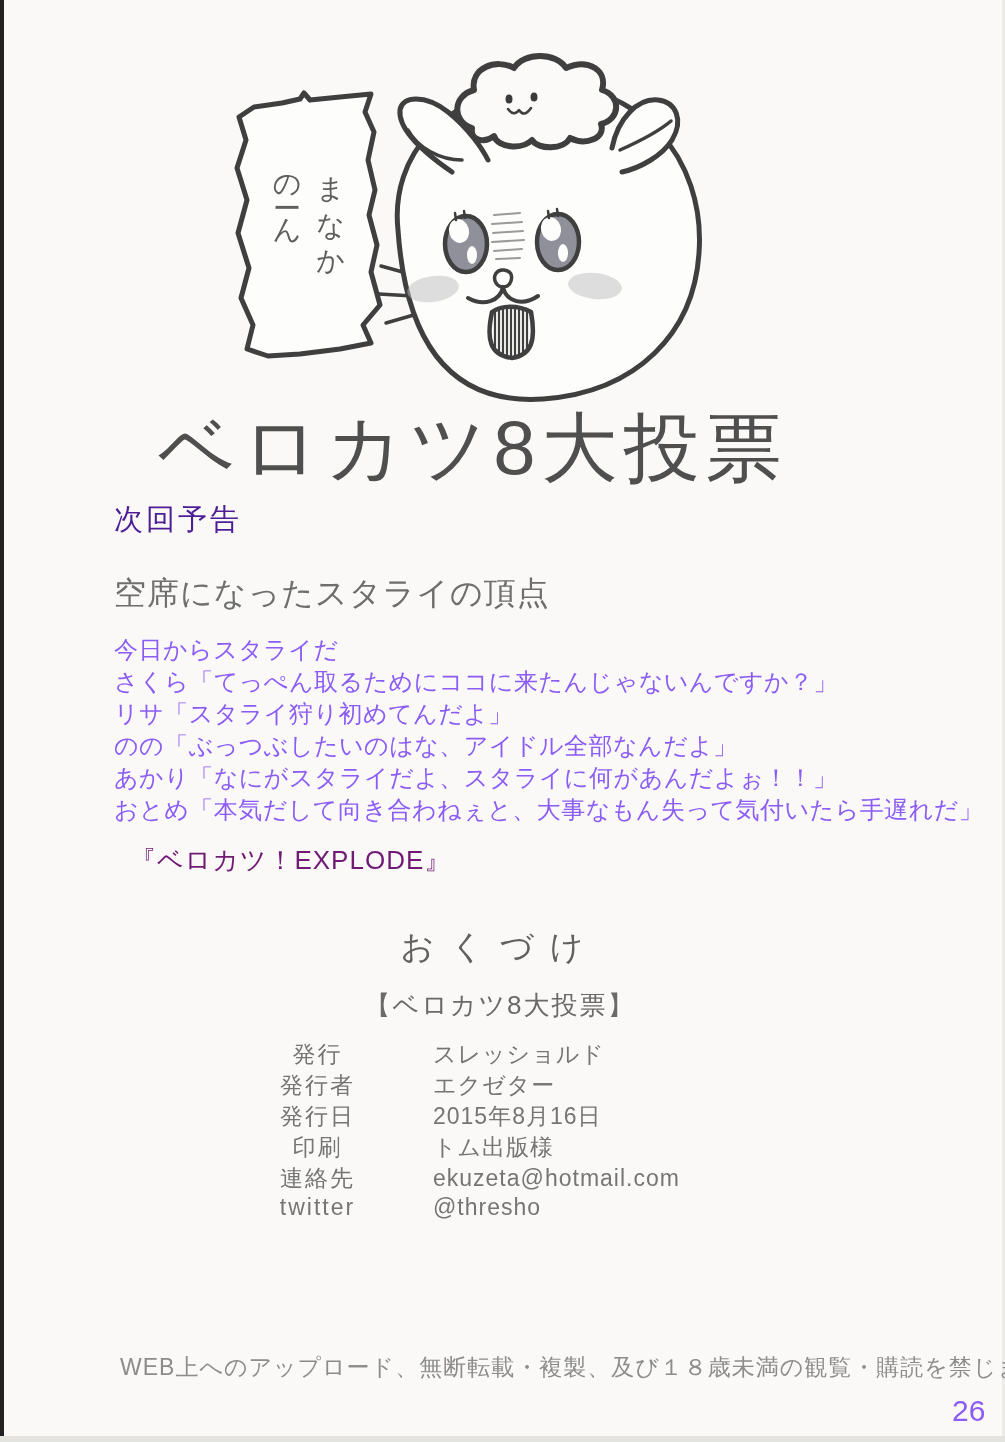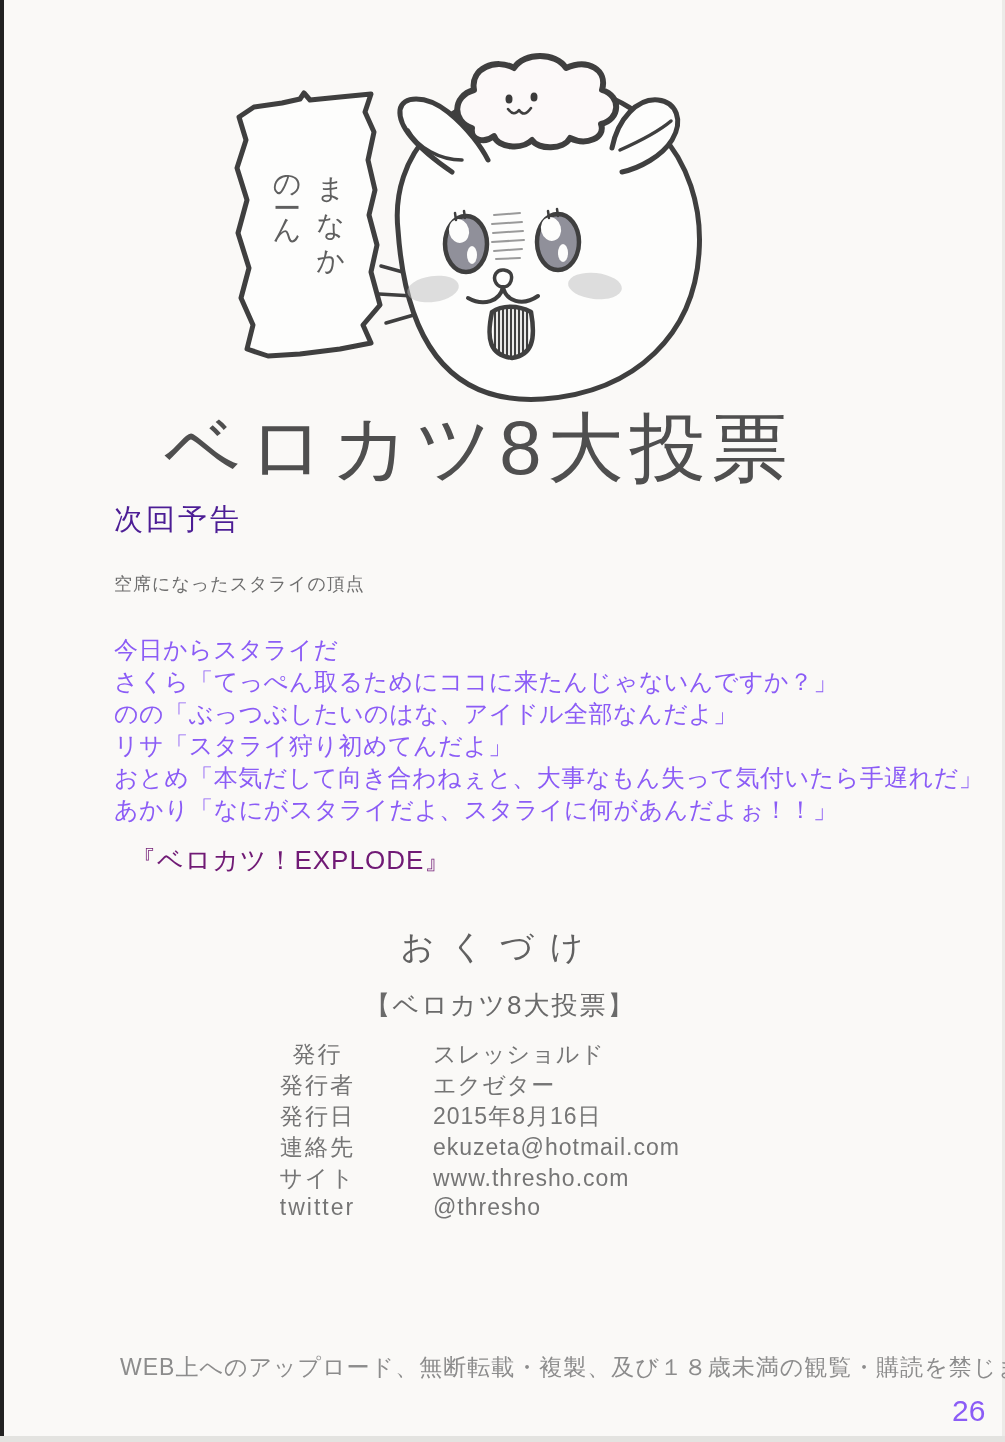--- a/index.html
+++ b/index.html
@@ -17,27 +17,27 @@
 
   .art{position:absolute;left:220px;top:40px;width:500px;height:380px;}
   .banner-text{
     position:absolute;left:252px;top:156px;width:100px;height:150px;
     writing-mode:vertical-rl;text-orientation:mixed;
     font-size:28px;line-height:1.55;letter-spacing:5px;
     color:#5f5f5f;white-space:pre-line;
   }
 
   .big-title{
-    position:absolute;left:164px;top:398px;
+    position:absolute;left:158px;top:398px;
     font-size:76px;letter-spacing:6px;color:#4f4f4f;
     white-space:nowrap;
     text-align:right;
   }
   .preview-heading{position:absolute;left:114px;top:500px;font-size:29px;letter-spacing:3px;color:#4c1d95;}
-  .preview-tagline{position:absolute;left:114px;top:572px;font-size:18px;letter-spacing:1px;color:#6e6e6e;}
+  .preview-tagline{position:absolute;left:114px;top:572px;font-size:32px;letter-spacing:1px;color:#6e6e6e;}
   .preview-lines{position:absolute;left:114px;top:634px;font-size:24px;line-height:32px;letter-spacing:0.5px;color:#8b5cf6;}
   .preview-lines div{white-space:nowrap;}
   .next-title{position:absolute;left:130px;top:843px;font-size:26px;letter-spacing:1px;color:#701a75;}
 
   .colophon{position:absolute;left:20px;top:925px;width:960px;text-align:center;}
   .colophon-heading{font-size:33px;letter-spacing:16px;color:#616161;margin-bottom:18px;}
   .colophon-title{font-size:26px;letter-spacing:2px;color:#6a6a6a;margin-bottom:16px;}
   .colophon-rows{width:520px;margin:0 auto;}
   .colophon-row{display:flex;align-items:baseline;height:31px;font-size:23px;color:#757575;}
   .colophon-row .label{width:155px;letter-spacing:2px;}
@@ -143,24 +143,24 @@
 のーん</div>
 
   <div class="big-title">ベロカツ8大投票</div>
 
   <div class="preview-heading">次回予告</div>
   <div class="preview-tagline">空席になったスタライの頂点</div>
 
   <div class="preview-lines">
     <div>今日からスタライだ</div>
     <div>さくら「てっぺん取るためにココに来たんじゃないんですか？」</div>
+    <div>リサ「スタライ狩り初めてんだよ」</div>
     <div>のの「ぶっつぶしたいのはな、アイドル全部なんだよ」</div>
-    <div>リサ「スタライ狩り初めてんだよ」</div>
+    <div>あかり「なにがスタライだよ、スタライに何があんだよぉ！！」</div>
     <div>おとめ「本気だして向き合わねぇと、大事なもん失って気付いたら手遅れだ」</div>
-    <div>あかり「なにがスタライだよ、スタライに何があんだよぉ！！」</div>
   </div>
 
   <div class="next-title">『ベロカツ！EXPLODE』</div>
 
   <div class="colophon">
     <div class="colophon-heading">おくづけ</div>
     <div class="colophon-title">【ベロカツ8大投票】</div>
     <div class="colophon-rows">
       <div class="colophon-row">
         <span class="label">発行</span>
@@ -168,26 +168,26 @@
       </div>
       <div class="colophon-row">
         <span class="label">発行者</span>
         <span class="value">エクゼター</span>
       </div>
       <div class="colophon-row">
         <span class="label">発行日</span>
         <span class="value">2015年8月16日</span>
       </div>
       <div class="colophon-row">
+        <span class="label">印刷</span>
+        <span class="value">トム出版様</span>
+      </div>
+      <div class="colophon-row">
         <span class="label">連絡先</span>
         <span class="value">ekuzeta@hotmail.com</span>
-      </div>
-      <div class="colophon-row">
-        <span class="label">サイト</span>
-        <span class="value">www.thresho.com</span>
       </div>
       <div class="colophon-row">
         <span class="label">twitter</span>
         <span class="value">@thresho</span>
       </div>
     </div>
   </div>
 
   <div class="footer-notice">WEB上へのアップロード、無断転載・複製、及び１８歳未満の観覧・購読を禁じます。</div>
   <div class="page-number">26</div>

